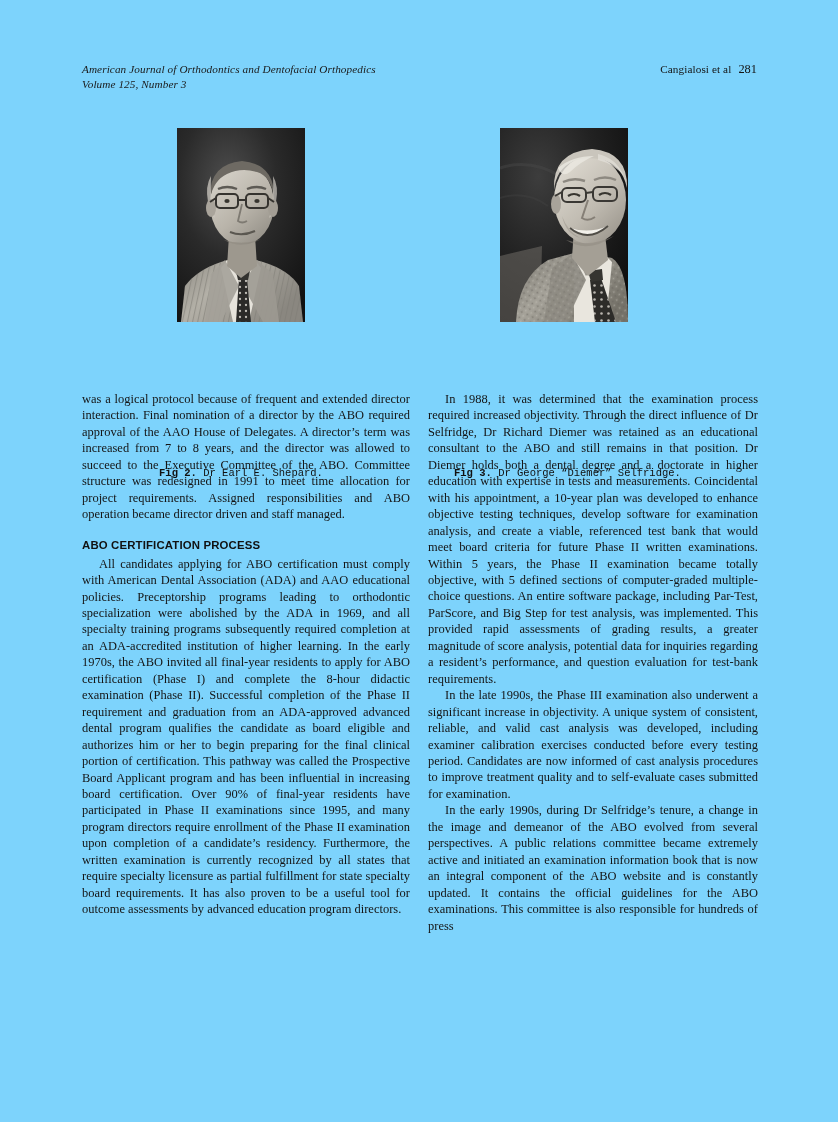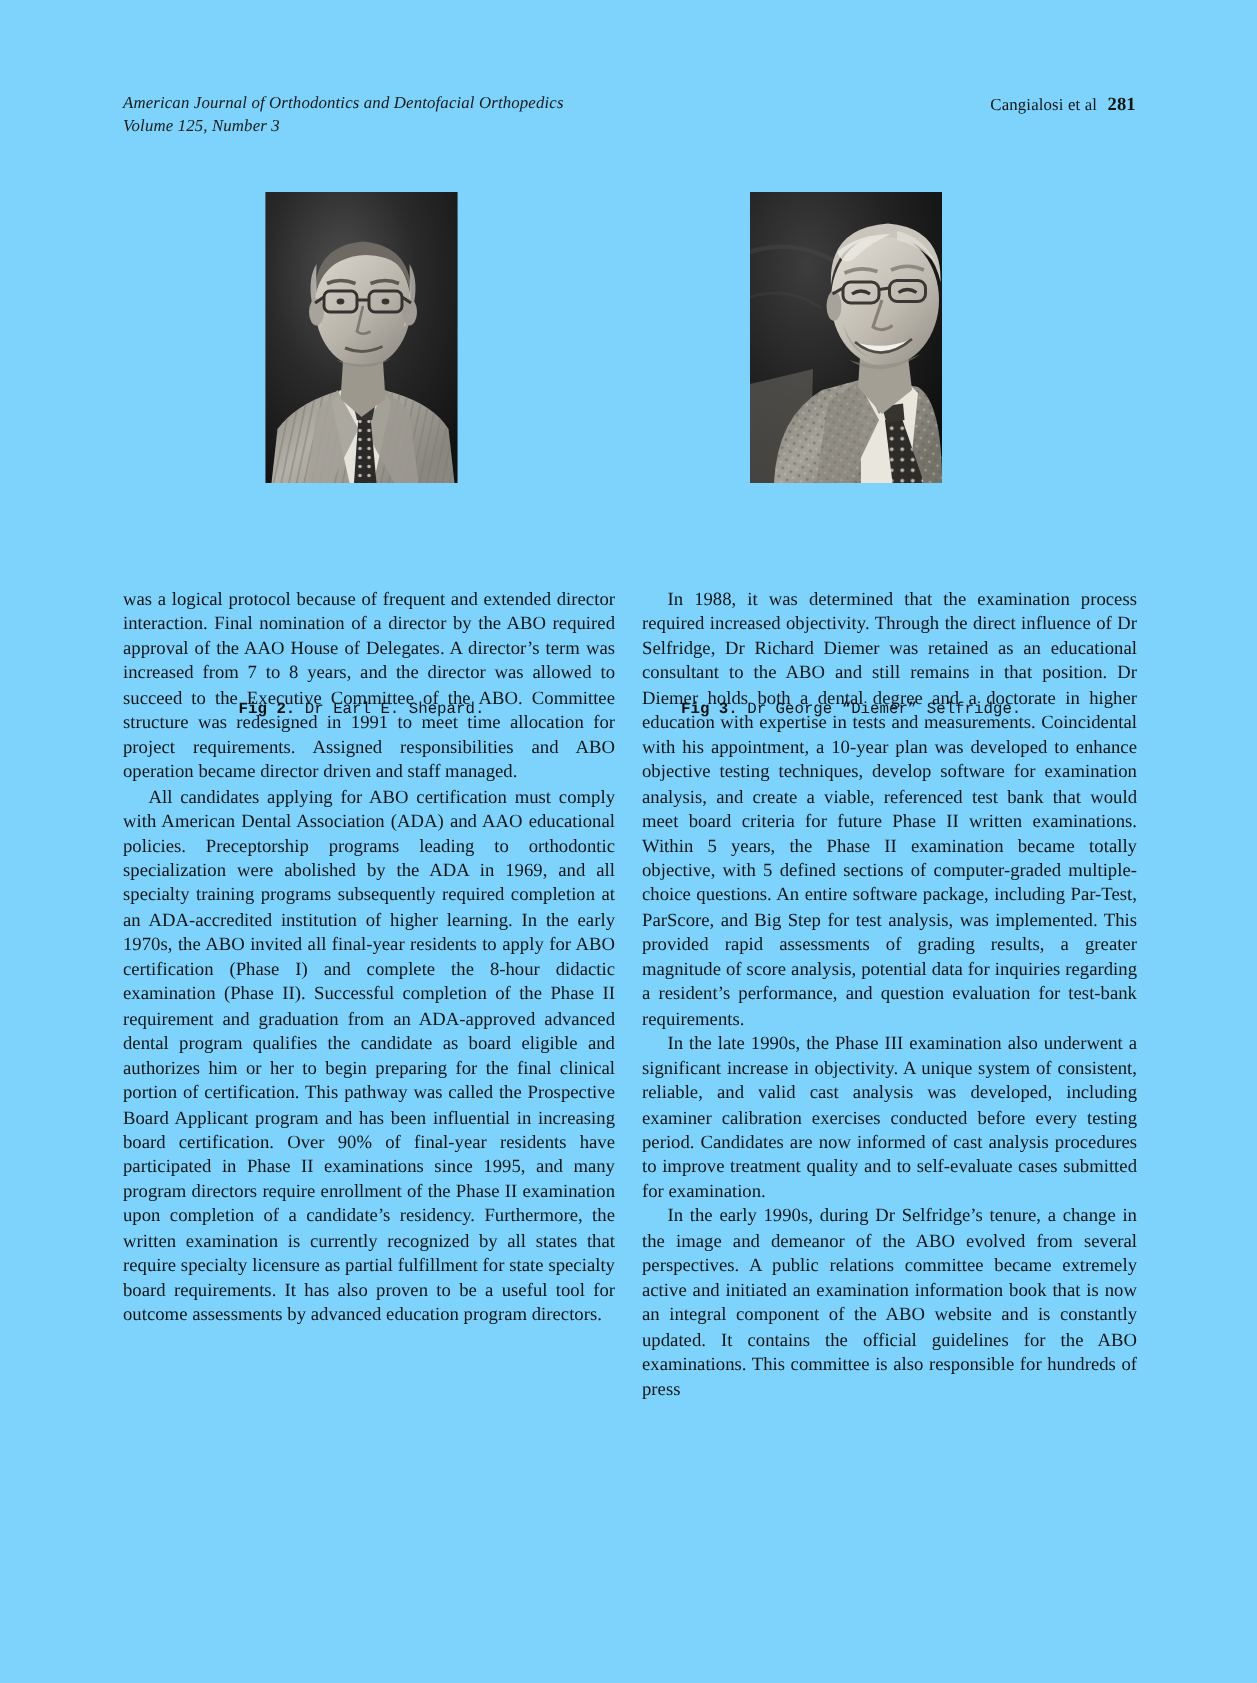--- a/index.html
+++ b/index.html
@@ -42,21 +42,21 @@
     right: 0;
     top: 0;
     font-size: 11.2px;
     line-height: 15px;
     white-space: nowrap;
   }
   .rh-right .journal-authors {
     letter-spacing: 0.1px;
   }
   .rh-right .page-number {
-    font-weight: bold;
+    font-weight: normal;
     font-style: normal;
     font-size: 12.4px;
     margin-left: 7px;
   }
 
   
   .figure {
     position: absolute;
   }
   .photo {
@@ -287,20 +287,21 @@
       </svg>
     </div>
     <div class="fig-caption" style="left:-46px; width:220px; text-align:center;">
       <span class="fig-label">Fig 3.</span>
       <span>Dr George “Diemer” Selfridge.</span>
     </div>
   </div>
 
   <div class="column left">
     <p class="no-indent">was a logical protocol because of frequent and extended director interaction. Final nomination of a director by the ABO required approval of the AAO House of Delegates. A director’s term was increased from 7 to 8 years, and the director was allowed to succeed to the Executive Committee of the ABO. Committee structure was redesigned in 1991 to meet time allocation for project requirements. Assigned responsibilities and ABO operation became director driven and staff managed.</p>
+    <h2 class="section-heading">ABO CERTIFICATION PROCESS</h2>
     <p>All candidates applying for ABO certification must comply with American Dental Association (ADA) and AAO educational policies. Preceptorship programs leading to orthodontic specialization were abolished by the ADA in 1969, and all specialty training programs subsequently required completion at an ADA-accredited institution of higher learning. In the early 1970s, the ABO invited all final-year residents to apply for ABO certification (Phase I) and complete the 8-hour didactic examination (Phase II). Successful completion of the Phase II requirement and graduation from an ADA-approved advanced dental program qualifies the candidate as board eligible and authorizes him or her to begin preparing for the final clinical portion of certification. This pathway was called the Prospective Board Applicant program and has been influential in increasing board certification. Over 90% of final-year residents have participated in Phase II examinations since 1995, and many program directors require enrollment of the Phase II examination upon completion of a candidate’s residency. Furthermore, the written examination is currently recognized by all states that require specialty licensure as partial fulfillment for state specialty board requirements. It has also proven to be a useful tool for outcome assessments by advanced education program directors.</p>
   </div>
 
   <div class="column right">
     <p>In 1988, it was determined that the examination process required increased objectivity. Through the direct influence of Dr Selfridge, Dr Richard Diemer was retained as an educational consultant to the ABO and still remains in that position. Dr Diemer holds both a dental degree and a doctorate in higher education with expertise in tests and measurements. Coincidental with his appointment, a 10-year plan was developed to enhance objective testing techniques, develop software for examination analysis, and create a viable, referenced test bank that would meet board criteria for future Phase II written examinations. Within 5 years, the Phase II examination became totally objective, with 5 defined sections of computer-graded multiple-choice questions. An entire software package, including Par-Test, ParScore, and Big Step for test analysis, was implemented. This provided rapid assessments of grading results, a greater magnitude of score analysis, potential data for inquiries regarding a resident’s performance, and question evaluation for test-bank requirements.</p>
     <p>In the late 1990s, the Phase III examination also underwent a significant increase in objectivity. A unique system of consistent, reliable, and valid cast analysis was developed, including examiner calibration exercises conducted before every testing period. Candidates are now informed of cast analysis procedures to improve treatment quality and to self-evaluate cases submitted for examination.</p>
     <p>In the early 1990s, during Dr Selfridge’s tenure, a change in the image and demeanor of the ABO evolved from several perspectives. A public relations committee became extremely active and initiated an examination information book that is now an integral component of the ABO website and is constantly updated. It contains the official guidelines for the ABO examinations. This committee is also responsible for hundreds of press</p>
   </div>
 
 </div>

